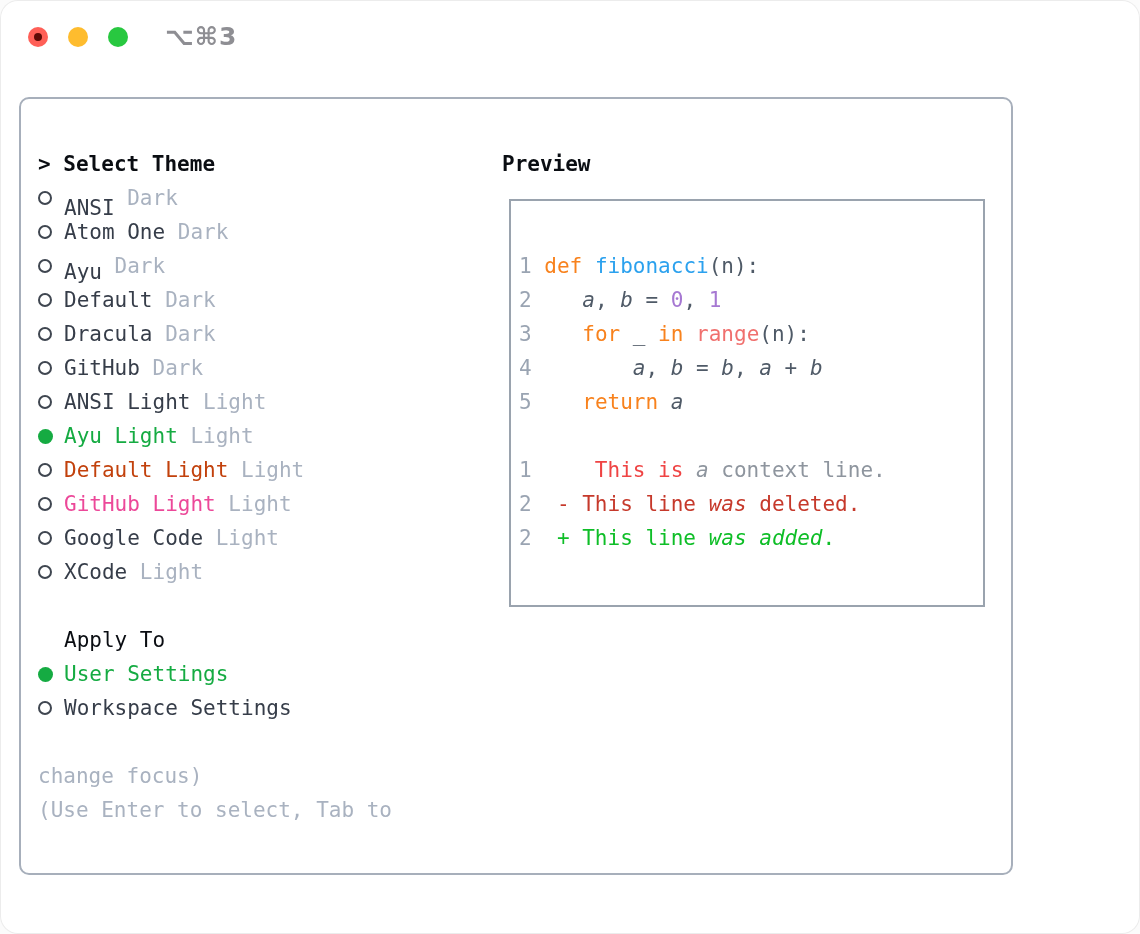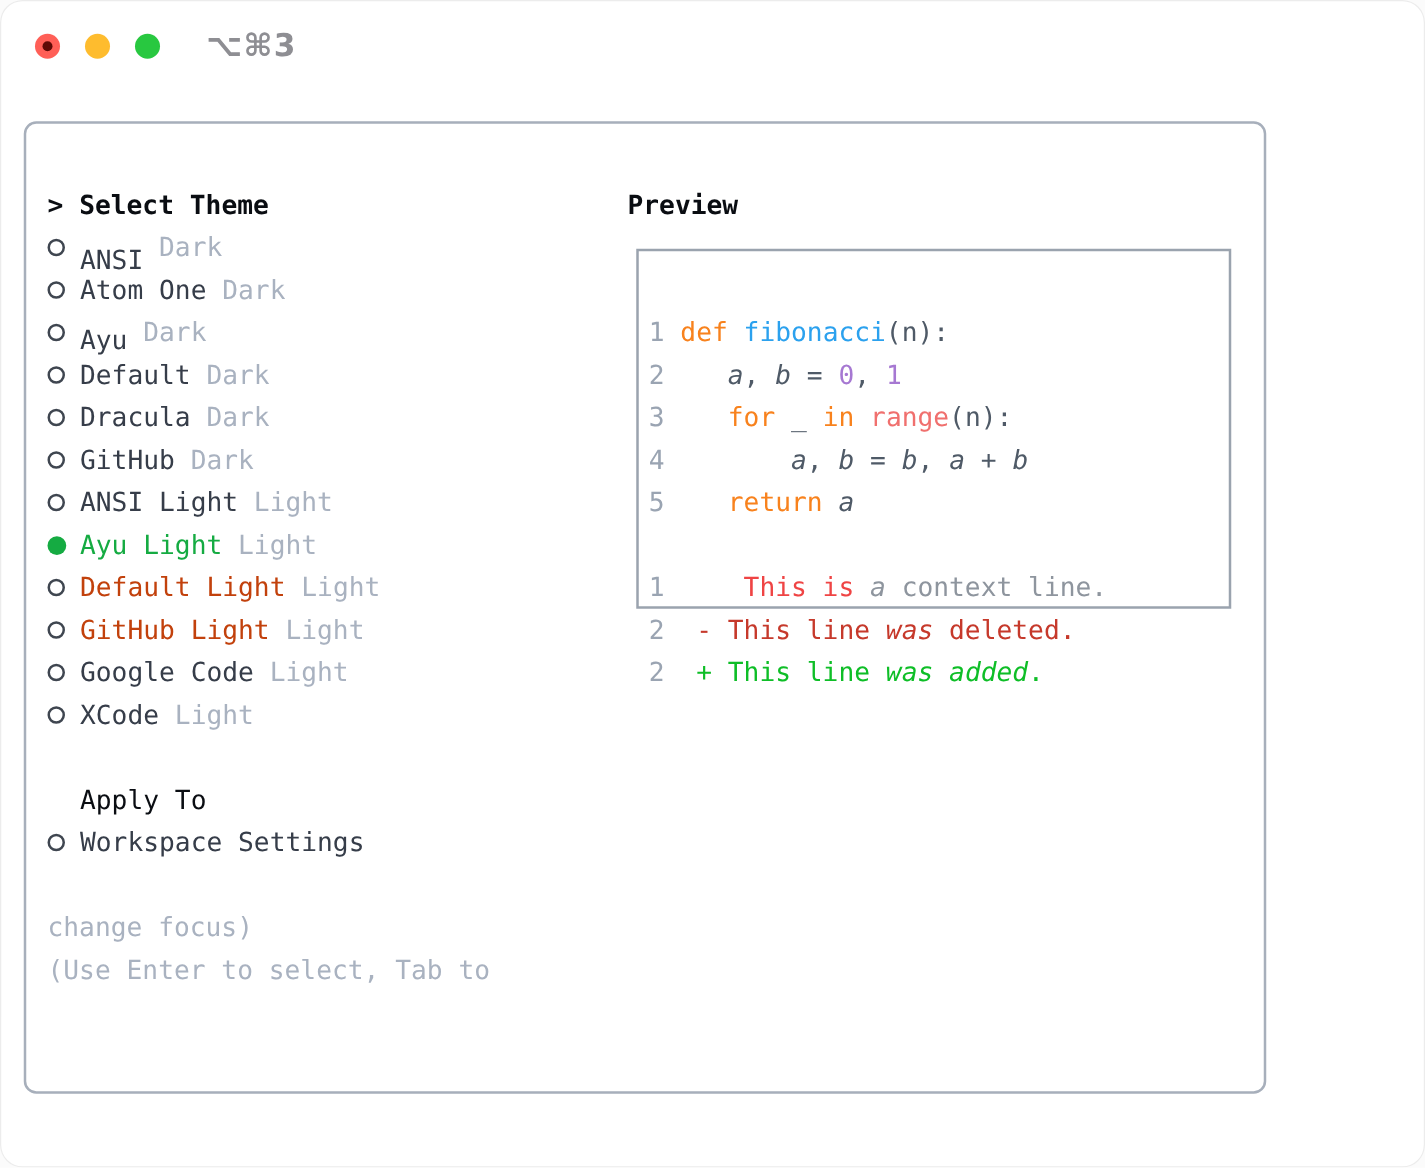--- a/index.html
+++ b/index.html
@@ -28,21 +28,21 @@
   .row { height:34px; display:flex; align-items:center; white-space:pre; font-size:21px; }
   .spacer { height:34px; }
   .marker { width:26px; display:flex; align-items:center; }
   .radio { width:14px; height:14px; border-radius:50%; border:2px solid #3f4650; }
   .radio.on { border:none; background:#15ab42; width:15px; height:15px; }
   .hdr { font-weight:bold; }
   .hintline { height:34px; line-height:34px; font-size:21px; white-space:pre; }
   
   .pv-title { position:absolute; left:481px; top:48px; height:34px; line-height:34px;
               font-size:21px; font-weight:bold; }
-  .pbox { position:absolute; left:488px; top:100px; width:476px; height:288px;
+  .pbox { position:absolute; left:488px; top:100px; width:476px; height:408px;
           border:2px solid #9aa3ae; background:#fff; }
   .code { position:absolute; left:8px; top:48px; }
   .cline { height:34px; line-height:34px; font-size:21px; white-space:pre; }
 </style>
 </head>
 <body>
 
 <div class="window">
 
   <div class="titlebar">
@@ -101,40 +101,44 @@
     <span class="opt-label" style="color: rgb(21, 171, 66);">Ayu Light</span><span class="opt-tag" style="color: rgb(169, 178, 192);"> Light</span>
   </div>
 
   <div class="row">
     <span class="marker"><span class="radio"></span></span>
     <span class="opt-label" style="color: #c2410c;">Default Light</span><span class="opt-tag" style="color: rgb(169, 178, 192);"> Light</span>
   </div>
 
   <div class="row">
     <span class="marker"><span class="radio"></span></span>
-    <span class="opt-label" style="color: #c2410c;">GitHub Light</span><span class="opt-tag" style="color: rgb(169, 178, 192);"> Light</span>
+    <span class="opt-label" style="color: #ec4899;">GitHub Light</span><span class="opt-tag" style="color: rgb(169, 178, 192);"> Light</span>
   </div>
 
   <div class="row">
     <span class="marker"><span class="radio"></span></span>
     <span class="opt-label" style="color: rgb(54, 61, 73);">Google Code</span><span class="opt-tag" style="color: rgb(169, 178, 192);"> Light</span>
   </div>
 
   <div class="row">
     <span class="marker"><span class="radio"></span></span>
     <span class="opt-label" style="color: rgb(54, 61, 73);">XCode</span><span class="opt-tag" style="color: rgb(169, 178, 192);"> Light</span>
   </div>
 </div>
 
       <div class="spacer"></div>
 
       <div class="row" style="color: rgb(10, 13, 18);">
         <span class="marker"></span><span>Apply To</span>
       </div>
       <div id="apply-list">
+  <div class="row">
+    <span class="marker"><span class="radio on"></span></span>
+    <span class="opt-label" style="color: rgb(21, 171, 66);">User Settings</span>
+  </div>
 
   <div class="row">
     <span class="marker"><span class="radio"></span></span>
     <span class="opt-label" style="color: rgb(54, 61, 73);">Workspace Settings</span>
   </div>
 </div>
 
       <div class="spacer"></div>
 
       <div class="hintline" style="color: rgb(169, 178, 192);">change focus)</div>

